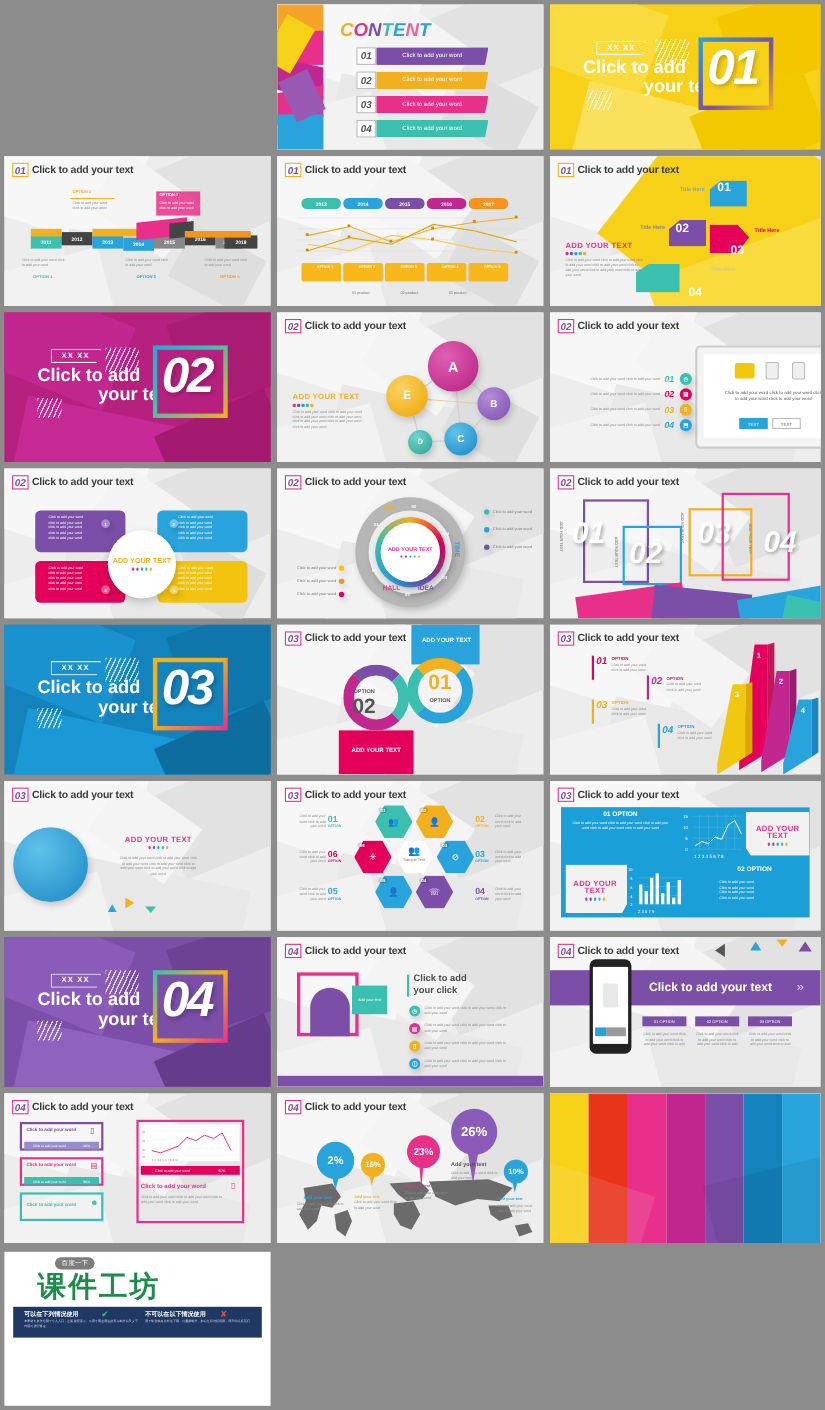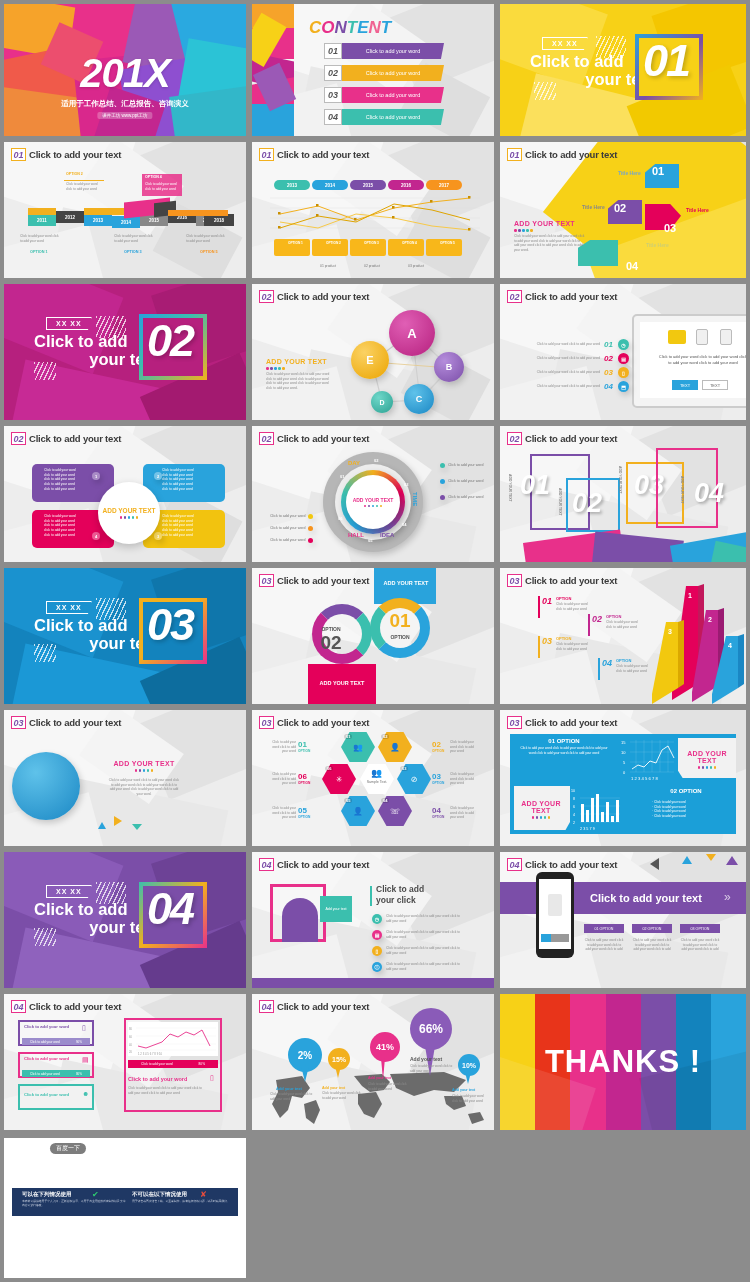--- a/index.html
+++ b/index.html
@@ -74,39 +74,20 @@
   .promo-band { position:absolute; left:8px; right:8px; top:50px; height:28px; background:#1f3864; }
   .promo-band .h { position:absolute; font-size:5.5px; font-weight:bold; color:#fff; top:3px; }
   .promo-band .b { position:absolute; font-size:2.8px; color:#cfd6e4; line-height:1.5; top:11px; width:105px; }
   .chk { position:absolute; top:2px; font-size:8px; }
 </style>
 </head>
 <body>
 
 <div class="grid">
 
-  <div class="slide" id="s1" style="left:4px;top:4px;width:242px;height:132px;background:#e8308a">
-    <div class="poly">
-      <i style="left:0;top:0;width:42%;height:40%;background:#f6a32a;transform:skewY(10deg)"></i>
-      <i style="left:0;top:35%;width:38%;height:40%;background:#f05a4a;transform:skewY(-12deg)"></i>
-      <i style="left:0;top:68%;width:40%;height:40%;background:#ef8a3c;transform:skewY(8deg)"></i>
-      <i style="left:28%;top:-5%;width:30%;height:55%;background:#e8308a;transform:rotate(8deg)"></i>
-      <i style="left:30%;top:40%;width:32%;height:65%;background:#d9288c;transform:rotate(-6deg)"></i>
-      <i style="left:52%;top:-10%;width:28%;height:60%;background:#9b59b6;transform:rotate(12deg)"></i>
-      <i style="left:50%;top:45%;width:30%;height:60%;background:#8e4fd0;transform:rotate(-10deg)"></i>
-      <i style="left:72%;top:-8%;width:32%;height:50%;background:#2aa9e0;transform:rotate(-14deg)"></i>
-      <i style="left:74%;top:30%;width:30%;height:45%;background:#2bc3d6;transform:rotate(10deg)"></i>
-      <i style="left:70%;top:66%;width:34%;height:45%;background:#32b7c9;transform:rotate(-8deg)"></i>
-      <i style="left:18%;top:20%;width:20%;height:35%;background:#ec4e6e;transform:rotate(24deg)"></i>
-      <i style="left:40%;top:68%;width:24%;height:40%;background:#c2268f;transform:rotate(18deg)"></i>
-    </div>
-    <div class="c-num">201X</div>
-    <div class="c-sub">适用于工作总结、汇总报告、咨询演义</div>
-    <div class="c-url">课件工坊 www.ppt工坊</div>
-  </div>
 
   <div class="slide bg-gray" id="s2" style="left:252px;top:4px;width:242px;height:132px">
     <div class="poly bg-gray">
       <i class="p1"></i>
         <i class="p2"></i>
         <i class="p3"></i>
         <i class="p4"></i>
         <i class="p5"></i>
         <i class="p6"></i>
     </div>
@@ -946,27 +927,27 @@
     <div style="position:absolute;left:49px;top:72px;width:0;height:0;border-left:4px solid transparent;border-right:4px solid transparent;border-top:16px solid #29a3dc"></div>
     <div style="position:absolute;left:24px;top:92px;font-size:4px;font-weight:bold;color:#29a3dc">Add your text</div>
     <div class="lorem" style="position:absolute;left:18px;top:98px;width:44px">Click to add your word click to add your word</div>
     <div style="position:absolute;left:76px;top:54px;width:22px;height:22px;border-radius:50%;background:#f2b01e;display:flex;align-items:center;justify-content:center;color:#fff;font-weight:bold;font-size:7px">
         <span>15%</span>
       </div>
     <div style="position:absolute;left:83px;top:72px;width:0;height:0;border-left:3px solid transparent;border-right:3px solid transparent;border-top:12px solid #f2b01e"></div>
     <div style="position:absolute;left:70px;top:92px;font-size:3.6px;font-weight:bold;color:#f2b01e">Add your text</div>
     <div class="lorem" style="position:absolute;left:70px;top:97px;width:40px">Click to add your word click to add your word</div>
     <div style="position:absolute;left:118px;top:38px;width:30px;height:30px;border-radius:50%;background:#e8308a;display:flex;align-items:center;justify-content:center;color:#fff;font-weight:bold;font-size:9px">
-        <span>41%</span>
+        <span>23%</span>
       </div>
     <div style="position:absolute;left:129px;top:64px;width:4px;height:22px;background:#e8308a;clip-path:polygon(0 0,100% 0,50% 100%)"></div>
     <div style="position:absolute;left:116px;top:82px;font-size:3.6px;font-weight:bold;color:#e8308a">Add your text</div>
     <div class="lorem" style="position:absolute;left:116px;top:88px;width:40px">Click to add your word click to add your word</div>
     <div style="position:absolute;left:158px;top:14px;width:42px;height:42px;border-radius:50%;background:#8a5bb8;display:flex;align-items:center;justify-content:center;color:#fff;font-weight:bold;font-size:12px">
-        <span>66%</span>
+        <span>26%</span>
       </div>
     <div style="position:absolute;left:173px;top:52px;width:10px;height:30px;background:#8a5bb8;clip-path:polygon(0 0,100% 0,50% 100%)"></div>
     <div style="position:absolute;left:158px;top:62px;font-size:5px;font-weight:bold;color:#555">Add your text</div>
     <div class="lorem" style="position:absolute;left:158px;top:70px;width:44px">Click to add your word click to add your word</div>
     <div style="position:absolute;left:206px;top:60px;width:22px;height:22px;border-radius:50%;background:#29a3dc;display:flex;align-items:center;justify-content:center;color:#fff;font-weight:bold;font-size:7px">
         <span>10%</span>
       </div>
     <div style="position:absolute;left:213px;top:78px;width:0;height:0;border-left:3px solid transparent;border-right:3px solid transparent;border-top:12px solid #29a3dc"></div>
     <div style="position:absolute;left:200px;top:94px;font-size:3.6px;font-weight:bold;color:#29a3dc">Add your text</div>
     <div class="lorem" style="position:absolute;left:200px;top:100px;width:38px">Click to add your word click to add your word</div>
@@ -977,25 +958,25 @@
       <i style="left:0%;top:0;width:14.3%;height:100%;background:#f7d117"></i>
       <i style="left:14.3%;top:0;width:14.3%;height:100%;background:#e8341a"></i>
       <i style="left:28.6%;top:0;width:14.3%;height:100%;background:#e8308a"></i>
       <i style="left:42.9%;top:0;width:14.3%;height:100%;background:#c2268f"></i>
       <i style="left:57.2%;top:0;width:14.3%;height:100%;background:#7b4ea8"></i>
       <i style="left:71.5%;top:0;width:14.3%;height:100%;background:#1383bd"></i>
       <i style="left:85.8%;top:0;width:14.4%;height:100%;background:#29a3dc"></i>
       <i style="left:-10%;top:55%;width:45%;height:60%;background:rgba(255,255,255,.10);transform:rotate(18deg)"></i>
       <i style="right:-10%;top:50%;width:50%;height:65%;background:rgba(0,0,0,.06);transform:rotate(-14deg)"></i>
     </div>
-    <div class="thanks-txt">THANKS !</div>
   </div>
 
   <div class="slide" id="promo" style="left:4px;top:1138px;width:242px;height:140px;background:#fff">
     <div class="promo-tag">百度一下</div>
+    <div class="promo-title">课件工坊</div>
     <div class="promo-band">
       <div class="h" style="left:10px">可以在下列情况使用</div>
       <div class="b" style="left:10px">本素材可提供给用于个人入口，正版授权演示。可用于商业用途的所有制作以及文字内容可进行修改。</div>
       <div class="chk" style="left:80px;color:#2ecc71">✔</div>
       <div class="h" style="left:120px">不可以在以下情况使用</div>
       <div class="b" style="left:120px">用于销售或再次转售下载。可重新制作，如有任何侵权问题，请及时联系我们。</div>
       <div class="chk" style="left:188px;color:#e74c3c">✘</div>
     </div>
   </div>
 

